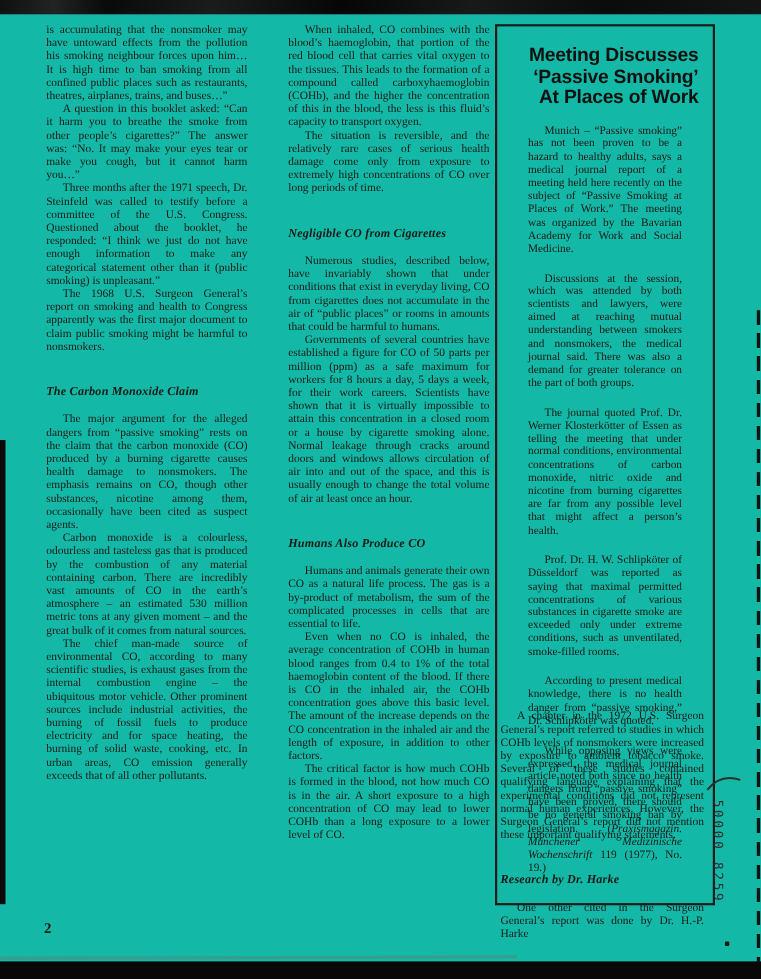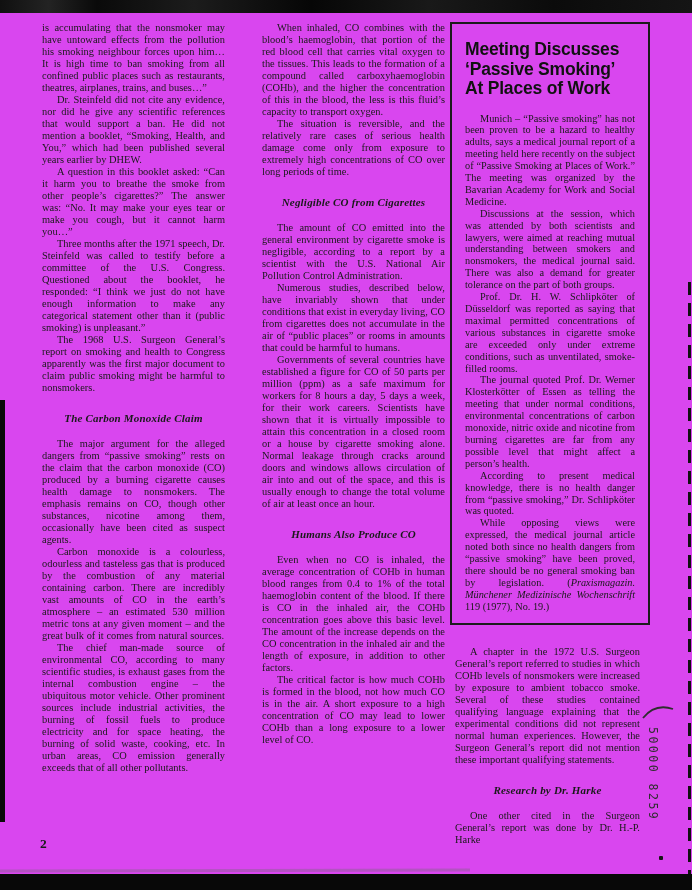--- a/index.html
+++ b/index.html
@@ -1,45 +1,45 @@
 <!DOCTYPE html>
 <html><head>
 <meta charset="utf-8">
 <style>
   html,body{margin:0;padding:0;background:#2b2b2b;}
   .page{
     position:relative; width:692px; height:890px; overflow:hidden;
-    background:#d946ef;
+    background:#14b8a6;
     font-family:"Liberation Serif", serif;
     color:#191919;
   }
   
   .topbar{position:absolute;left:0;top:0;width:692px;height:13px;
     background:linear-gradient(90deg,#101010 0%,#232323 7%,#0a0a0a 14%,#1c1c1c 28%,#060606 45%,#191919 62%,#0b0b0b 80%,#151515 100%);}
   .bottombar{position:absolute;left:0;top:874px;width:692px;height:16px;background:#080808;}
   .smudge{position:absolute;left:0;top:869px;width:470px;height:3px;background:rgba(110,110,110,.35);transform:skewY(-.15deg);}
   .leftbar{position:absolute;left:0;top:400px;width:5px;height:422px;background:#0a0a0a;}
   .rightdash{position:absolute;left:688px;top:282px;width:3px;height:606px;
     background:repeating-linear-gradient(180deg,#111 0 13px,rgba(0,0,0,0) 13px 21px);}
   
   .col{position:absolute;text-align:justify;font-size:10.4px;line-height:12px;letter-spacing:.02px;}
   .col1{left:42px;top:22px;width:183px;}
   .col2{left:262px;top:22px;width:183px;}
   .col3b{left:455px;top:646px;width:185px;}
   .col p{margin:0;text-indent:15px;}
   .col p.noindent{text-indent:0;}
   .xhead{font-size:11px;line-height:13px;font-weight:bold;font-style:italic;
-    text-align:center;margin:18px 0 13px;letter-spacing:.2px;}
+    text-align:left;margin:28px 0 13px;letter-spacing:.2px;}
   
   .box{position:absolute;left:450px;top:22px;width:200px;box-sizing:border-box;
     border:2px solid #1b1b1b;background:transparent;padding:10px 13px 10px;
     text-align:justify;font-size:10.3px;line-height:11.9px;}
-  .box p{margin:0;text-indent:15px;}
+  .box p{margin:15px;text-indent:15px;}
   .boxtitle{font-family:"Liberation Sans", sans-serif;font-weight:bold;
-    font-size:17.5px;line-height:19.5px;letter-spacing:-.2px;text-align:left;
+    font-size:17.5px;line-height:19.5px;letter-spacing:-.2px;text-align:right;
     white-space:pre-line;margin:6px 0 14px;color:#111;}
   .cit i{font-style:italic;}
   
   .pagenum{position:absolute;left:40px;top:836px;font-size:13.5px;font-weight:bold;}
   
   .stamp{position:absolute;left:646px;top:727px;writing-mode:vertical-rl;
     font-family:"DejaVu Sans Mono", monospace;font-size:11.5px;letter-spacing:2.5px;
     color:#2e2e2e;white-space:pre;}
   .stamp-bracket{position:absolute;left:641px;top:702px;}
   .stamp-dot{position:absolute;left:659px;top:856px;width:4px;height:4px;background:#151515;border-radius:1px;}
@@ -48,50 +48,49 @@
 <body>
 
 <div class="page">
 
   <div class="topbar"></div>
   <div class="leftbar"></div>
   <div class="rightdash"></div>
 
   <div class="col col1">
     <p class="noindent">is accumulating that the nonsmoker may have untoward effects from the pollution his smoking neighbour forces upon him… It is high time to ban smoking from all confined public places such as restaurants, theatres, airplanes, trains, and buses…”</p>
-    <p>Dr. Steinfeld did not cite any evidence, nor did he give any scientific references that would support a ban. He did not mention a booklet, “Smoking, Health, and You,” which had been published several years earlier by DHEW.</p>
     <p>A question in this booklet asked: “Can it harm you to breathe the smoke from other people’s cigarettes?” The answer was: “No. It may make your eyes tear or make you cough, but it cannot harm you…”</p>
     <p>Three months after the 1971 speech, Dr. Steinfeld was called to testify before a committee of the U.S. Congress. Questioned about the booklet, he responded: “I think we just do not have enough information to make any categorical statement other than it (public smoking) is unpleasant.”</p>
     <p>The 1968 U.S. Surgeon General’s report on smoking and health to Congress apparently was the first major document to claim public smoking might be harmful to nonsmokers.</p>
     <h3 class="xhead">The Carbon Monoxide Claim</h3>
     <p>The major argument for the alleged dangers from “passive smoking” rests on the claim that the carbon monoxide (CO) produced by a burning cigarette causes health damage to nonsmokers. The emphasis remains on CO, though other substances, nicotine among them, occasionally have been cited as suspect agents.</p>
     <p>Carbon monoxide is a colourless, odourless and tasteless gas that is produced by the combustion of any material containing carbon. There are incredibly vast amounts of CO in the earth’s atmosphere – an estimated 530 million metric tons at any given moment – and the great bulk of it comes from natural sources.</p>
     <p>The chief man-made source of environmental CO, according to many scientific studies, is exhaust gases from the internal combustion engine – the ubiquitous motor vehicle. Other prominent sources include industrial activities, the burning of fossil fuels to produce electricity and for space heating, the burning of solid waste, cooking, etc. In urban areas, CO emission generally exceeds that of all other pollutants.</p>
   </div>
 
   <div class="col col2">
     <p>When inhaled, CO combines with the blood’s haemoglobin, that portion of the red blood cell that carries vital oxygen to the tissues. This leads to the formation of a compound called carboxyhaemoglobin (COHb), and the higher the concentration of this in the blood, the less is this fluid’s capacity to transport oxygen.</p>
     <p>The situation is reversible, and the relatively rare cases of serious health damage come only from exposure to extremely high concentrations of CO over long periods of time.</p>
     <h3 class="xhead">Negligible CO from Cigarettes</h3>
-    <p>The amount of CO emitted into the general environment by cigarette smoke is negligible, according to a report by a scientist with the U.S. National Air Pollution Control Administration.</p>
     <p>Numerous studies, described below, have invariably shown that under conditions that exist in everyday living, CO from cigarettes does not accumulate in the air of “public places” or rooms in amounts that could be harmful to humans.</p>
     <p>Governments of several countries have established a figure for CO of 50 parts per million (ppm) as a safe maximum for workers for 8 hours a day, 5 days a week, for their work careers. Scientists have shown that it is virtually impossible to attain this concentration in a closed room or a house by cigarette smoking alone. Normal leakage through cracks around doors and windows allows circulation of air into and out of the space, and this is usually enough to change the total volume of air at least once an hour.</p>
     <h3 class="xhead">Humans Also Produce CO</h3>
+    <p>Humans and animals generate their own CO as a natural life process. The gas is a by-product of metabolism, the sum of the complicated processes in cells that are essential to life.</p>
     <p>Even when no CO is inhaled, the average concentration of COHb in human blood ranges from 0.4 to 1% of the total haemoglobin content of the blood. If there is CO in the inhaled air, the COHb concentration goes above this basic level. The amount of the increase depends on the CO concentration in the inhaled air and the length of exposure, in addition to other factors.</p>
     <p>The critical factor is how much COHb is formed in the blood, not how much CO is in the air. A short exposure to a high concentration of CO may lead to lower COHb than a long exposure to a lower level of CO.</p>
   </div>
 
   <div class="box">
     <h2 class="boxtitle">Meeting Discusses
 ‘Passive Smoking’
 At Places of Work</h2>
     <p>Munich – “Passive smoking” has not been proven to be a hazard to healthy adults, says a medical journal report of a meeting held here recently on the subject of “Passive Smoking at Places of Work.” The meeting was organized by the Bavarian Academy for Work and Social Medicine.</p>
     <p>Discussions at the session, which was attended by both scientists and lawyers, were aimed at reaching mutual understanding between smokers and nonsmokers, the medical journal said. There was also a demand for greater tolerance on the part of both groups.</p>
+    <p>The journal quoted Prof. Dr. Werner Klosterkötter of Essen as telling the meeting that under normal conditions, environmental concentrations of carbon monoxide, nitric oxide and nicotine from burning cigarettes are far from any possible level that might affect a person’s health.</p>
     <p>Prof. Dr. H. W. Schlipköter of Düsseldorf was reported as saying that maximal permitted concentrations of various substances in cigarette smoke are exceeded only under extreme conditions, such as unventilated, smoke-filled rooms.</p>
-    <p>The journal quoted Prof. Dr. Werner Klosterkötter of Essen as telling the meeting that under normal conditions, environmental concentrations of carbon monoxide, nitric oxide and nicotine from burning cigarettes are far from any possible level that might affect a person’s health.</p>
     <p>According to present medical knowledge, there is no health danger from “passive smoking,” Dr. Schlipköter was quoted.</p>
     <p class="cit"><span>While opposing views were expressed, the medical journal article noted both since no health dangers from “passive smoking” have been proved, there should be no general smoking ban by legislation. (</span><i>Praxismagazin. Münchener Medizinische Wochenschrift</i><span> 119 (1977), No. 19.)</span></p>
   </div>
 
   <div class="col col3b">
     <p>A chapter in the 1972 U.S. Surgeon General’s report referred to studies in which COHb levels of nonsmokers were increased by exposure to ambient tobacco smoke. Several of these studies contained qualifying language explaining that the experimental conditions did not represent normal human experiences. However, the Surgeon General’s report did not mention these important qualifying statements.</p>
     <h3 class="xhead">Research by Dr. Harke</h3>
     <p>One other cited in the Surgeon General’s report was done by Dr. H.-P. Harke</p>
   </div>
 

